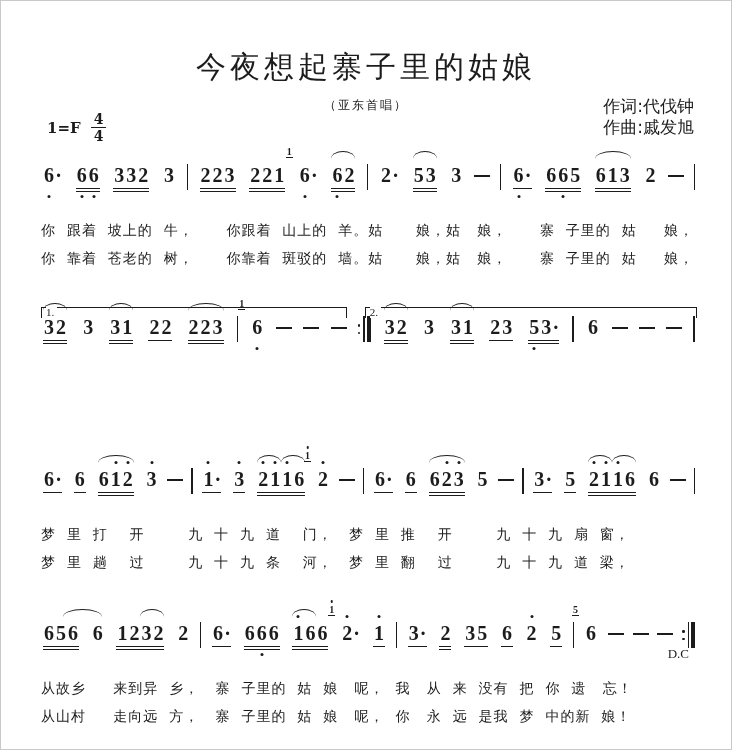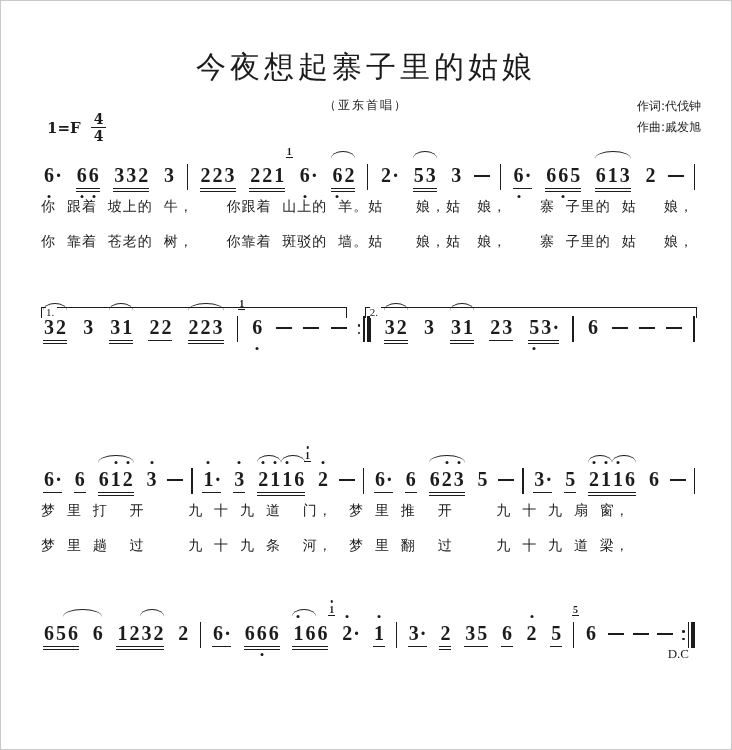--- a/index.html
+++ b/index.html
@@ -4,22 +4,22 @@
 <style>
   html,body{margin:0;padding:0;background:#e8e8e8;}
   .sheet{position:relative;width:732px;height:750px;background:#ffffff;
     border:1px solid #c9c9c9;box-sizing:border-box;overflow:hidden;
     font-family:"DejaVu Sans",sans-serif;color:#1c1c1c;}
   
   .title{position:absolute;top:46px;left:0;right:0;text-align:center;
     font-family:"DejaVu Serif",serif;font-size:30px;letter-spacing:4px;}
   .subtitle{position:absolute;top:96px;left:0;right:0;text-align:center;
     font-size:12px;letter-spacing:2px;}
-  .credits{position:absolute;top:95px;right:30px;text-align:right;
-    font-size:12px;line-height:21px;}
+  .credits{position:absolute;top:95px;right:37px;text-align:right;
+    font-size:17px;line-height:21px;}
   .keyblock{position:absolute;top:110px;left:46px;display:flex;
     align-items:center;gap:10px;font-family:"DejaVu Serif",serif;}
   .keysig{font-size:15px;font-weight:bold;text-align:right;}
   .timesig{display:inline-flex;flex-direction:column;align-items:center;
     font-size:14px;font-weight:bold;line-height:1.15;}
   .timesig .num{border-bottom:1.2px solid #1c1c1c;padding:0 3px;}
   
   .system{position:absolute;left:40px;right:36px;}
   .notes{display:flex;justify-content:space-between;align-items:flex-start;
     padding-top:14px;height:46px;box-sizing:border-box;
@@ -47,23 +47,23 @@
   .dash{width:16px;height:2px;background:#1c1c1c;margin-top:12px;flex:none;}
   .rb{display:inline-flex;align-items:center;height:26px;margin-top:1px;flex:none;}
   .rb .rdots{display:inline-flex;flex-direction:column;gap:5px;margin-right:3px;}
   .rb .rdots i{width:2.6px;height:2.6px;border-radius:50%;background:#1c1c1c;}
   .rb .thin{width:1.3px;height:26px;background:#1c1c1c;margin-right:2.5px;}
   .rb .thick{width:3.5px;height:26px;background:#1c1c1c;}
   .volta{position:absolute;height:10px;border-top:1.5px solid #1c1c1c;
     border-left:1.5px solid #1c1c1c;border-right:1.5px solid #1c1c1c;}
   .volta span{position:absolute;left:4px;top:-1px;font-size:11px;
     font-family:"Liberation Serif",serif;background:#fff;padding-right:3px;line-height:1;}
-  .lyric{white-space:pre;font-size:14px;line-height:20px;margin-top:1px;
+  .lyric{white-space:pre;font-size:14px;line-height:20px;margin-top:25px;
     letter-spacing:1px;}
-  .lyric+.lyric{margin-top:15px;}
+  .lyric+.lyric{margin-top:8px;}
   .dc{position:absolute;right:42px;top:645px;font-size:13px;
     font-family:Liberation Serif, serif;}
 </style>
 </head>
 <body>
 
 <div class="sheet">
   <div class="title">今夜想起寨子里的姑娘</div>
   <div class="subtitle">（亚东首唱）</div>
   <div class="credits">
@@ -390,17 +390,19 @@
           <span class="dash"></span>
           <span class="rb">
             <i class="rdots">
               <i></i>
               <i></i>
             </i>
             <i class="thin"></i>
             <i class="thick"></i>
           </span>
         </div>
+        <div class="lyric">从故乡     来到异  乡，   寨  子里的  姑  娘   呢，  我   从  来  没有  把  你  遗   忘！</div>
+        <div class="lyric">从山村     走向远  方，   寨  子里的  姑  娘   呢，  你   永  远  是我  梦  中的新  娘！</div>
       </div>
     </div>
 
   <div class="dc">D.C</div>
 </div>
 
 </body></html>

